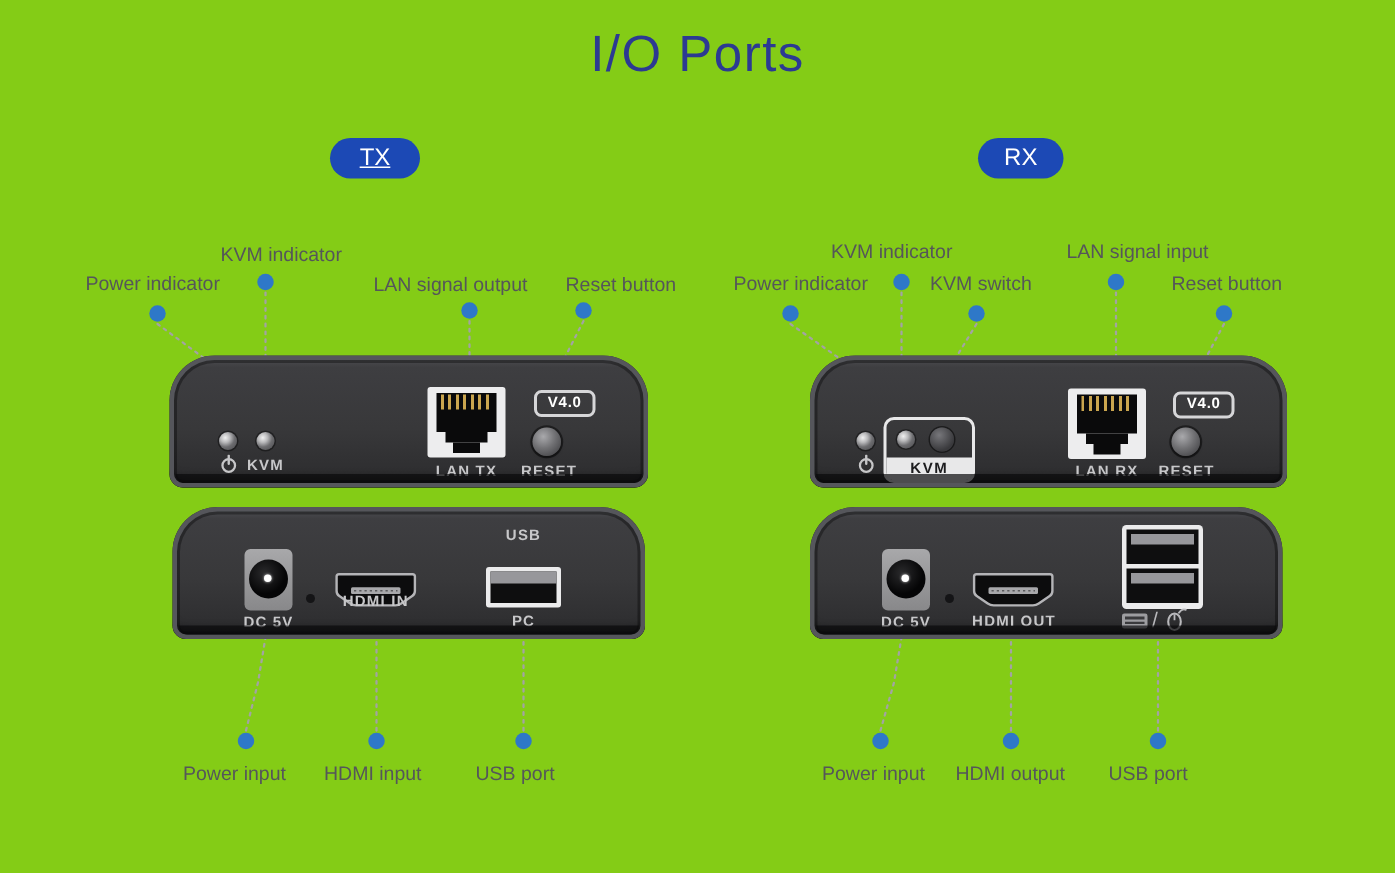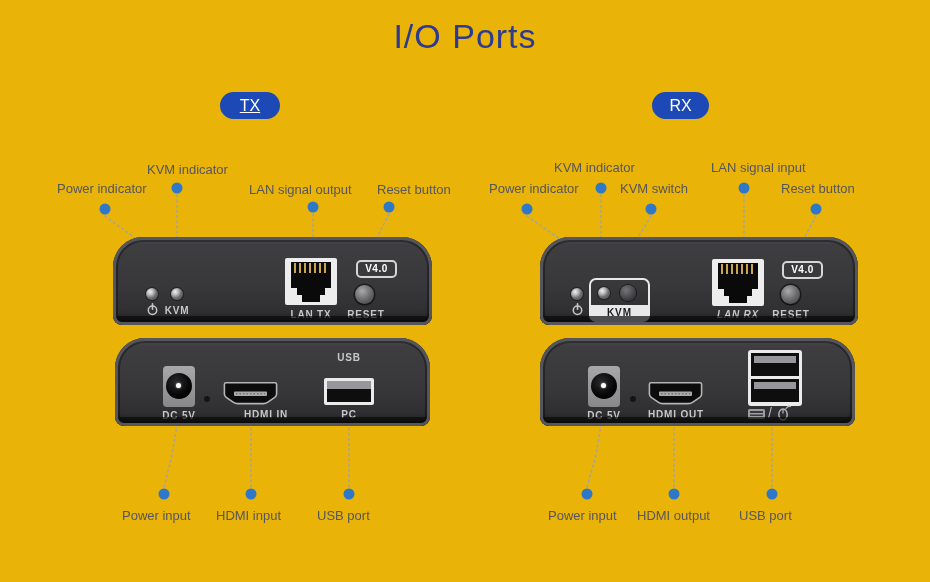--- a/index.html
+++ b/index.html
@@ -1,17 +1,17 @@
 <!DOCTYPE html>
 <html><head>
 <meta charset="utf-8">
 <style>
   html,body { margin:0; padding:0; background:#ffffff; }
   .canvas {
-    position:relative; width:930px; height:582px; background:#eab308;
+    position:relative; width:930px; height:582px; background:#84cc16;
     font-family:"Liberation Sans", sans-serif; overflow:hidden;
   }
   .title {
     position:absolute; left:0; top:17px; width:100%;
     text-align:center; font-size:34px; font-weight:500;
     color:#2c3a92; letter-spacing:1px;
   }
   .pill {
     position:absolute; background:#1c49b5; color:#ffffff;
     border-radius:14px; font-size:16px; text-align:center; height:27px; line-height:27px;
@@ -170,21 +170,21 @@
     </div>
     <div class="plabel" style="left:45px; top:72px; width:38px;">DC 5V</div>
     <div class="hole" style="left:89px; top:58px;"></div>
     <div class="hdmi" style="left:108px; top:44px;">
       <svg width="55" height="23" viewBox="0 0 55 23">
         <path d="M3,0.8 H52 Q53.6,0.8 53.6,2.4 V12 Q53.6,14.2 51.8,15.4 L44.5,20.4 Q42.8,21.6 40.6,21.6 H14.4 Q12.2,21.6 10.5,20.4 L3.2,15.4 Q1.4,14.2 1.4,12 V2.4 Q1.4,0.8 3,0.8 Z" fill="#0c0c0d" stroke="#b4b4b7" stroke-width="1.6"></path>
         <rect x="11" y="9.5" width="33" height="4.5" rx="1" fill="#a8a8ab"></rect>
         <path d="M13,11.8 H42" stroke="#5a5a5d" stroke-width="1" stroke-dasharray="1.5 2"></path>
       </svg>
     </div>
-    <div class="plabel" style="left:98px; top:71px; width:75px;text-align:right;">HDMI IN</div>
+    <div class="plabel" style="left:98px; top:58px; width:75px;">HDMI IN</div>
     <div class="plabel" style="left:209px; top:14px; width:50px;">USB</div>
     <div class="usb1" style="left:209px; top:40px;">
       <div class="cav"></div>
       <div class="tong"></div>
     </div>
     <div class="plabel" style="left:209px; top:71px; width:50px;">PC</div>
   </div>
 
   <div class="panel" style="left:540px; top:237px; width:318px; height:88px;">
     <div class="led" style="left:31px; top:51px;"></div>
@@ -196,21 +196,21 @@
       <div class="led" style="left:7px; top:7px;"></div>
       <div class="btn" style="left:29px; top:5px;"></div>
       <div class="strip">KVM</div>
     </div>
     <div class="rj45" style="left:172px; top:22px;">
       <div class="cav"></div>
       <div class="pins"></div>
       <div class="step"></div>
       <div class="tab"></div>
     </div>
-    <div class="plabel" style="left:172px; top:72px; width:52px;font-style:italic;">LAN RX</div>
+    <div class="plabel" style="left:172px; top:72px; width:52px;">LAN RX</div>
     <div class="vbadge" style="left:242px; top:24px;">V4.0</div>
     <div class="knob" style="left:241px; top:48px;"></div>
     <div class="plabel" style="left:224px; top:72px; width:54px;">RESET</div>
   </div>
 
   <div class="panel" style="left:540px; top:338px; width:315px; height:88px;">
     <div class="dc" style="left:48px; top:28px;">
       <div class="ring"></div>
       <div class="pin"></div>
     </div>

